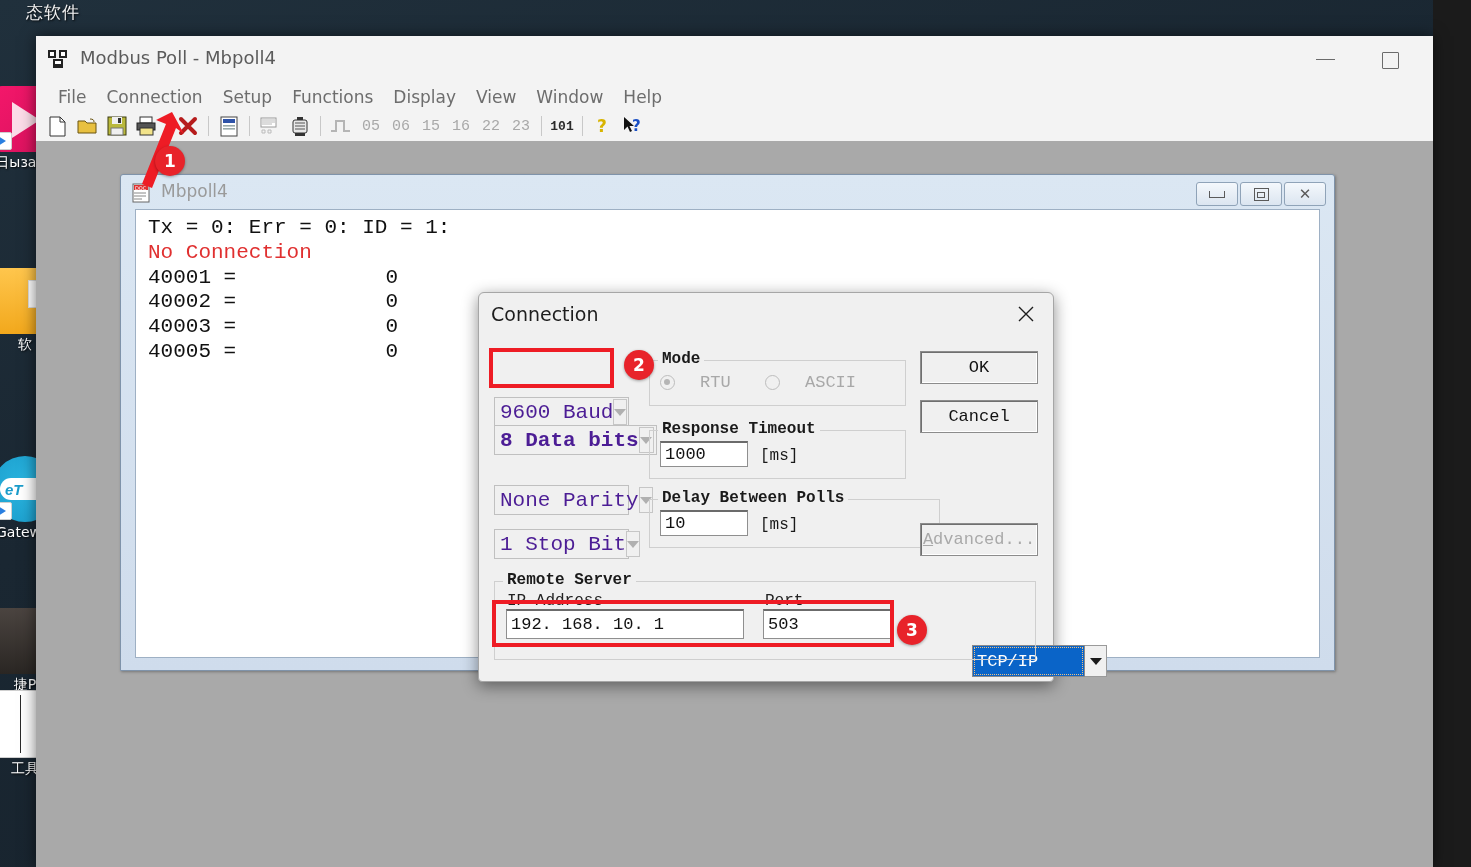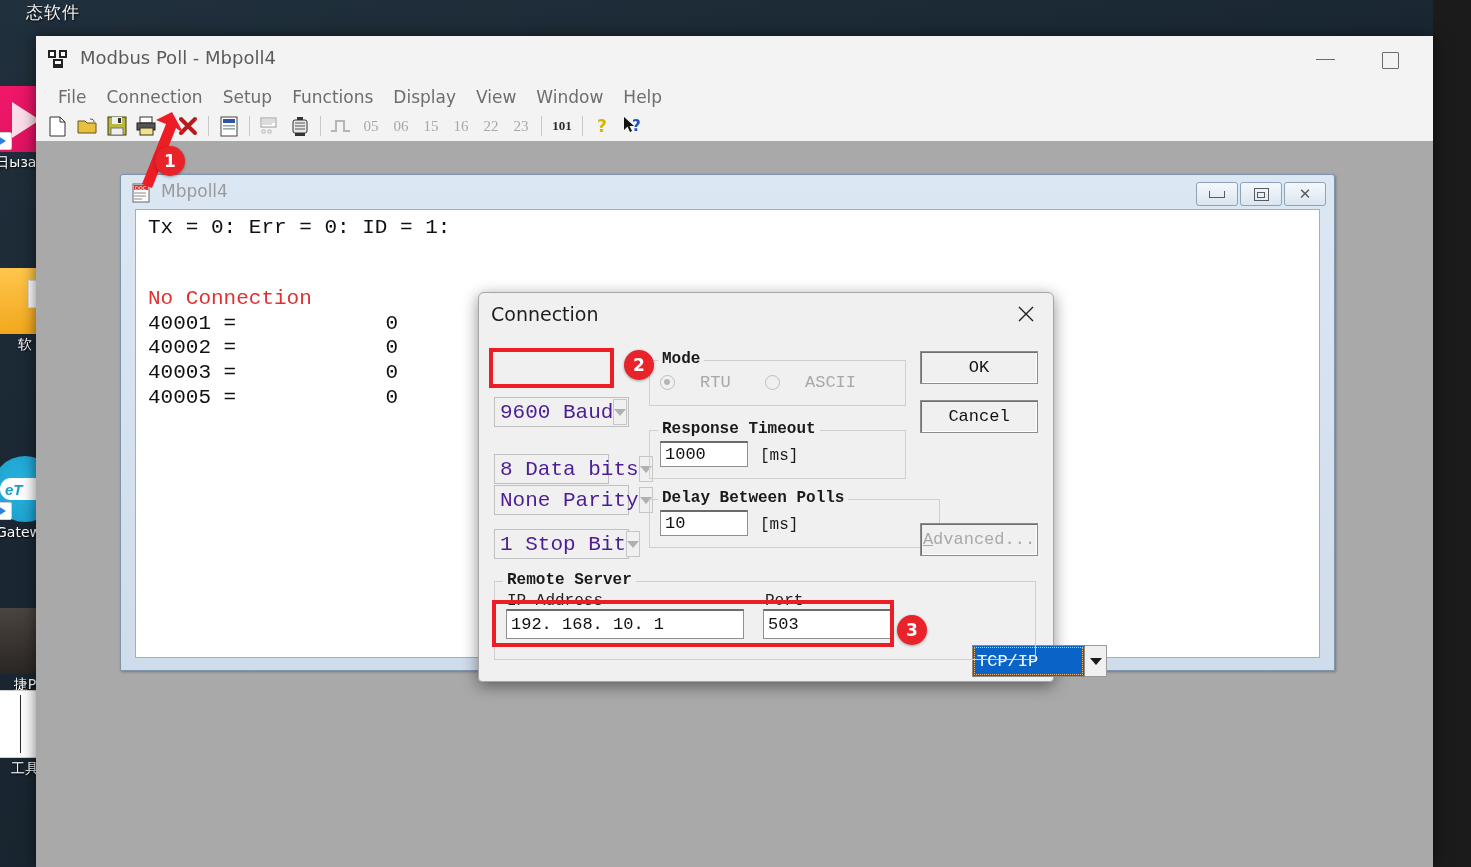--- a/index.html
+++ b/index.html
@@ -86,21 +86,21 @@
     display:flex;align-items:center;padding-left:6px;position:relative;
   }
   .tb{
     width:30px;height:26px;display:flex;align-items:center;justify-content:center;
     font-size:17px;color:#303030;cursor:default;
   }
   .tb svg{display:block;}
   .tb-sep{width:1px;height:20px;background:#c8c8c8;margin:0 5px;}
   .tb-num{
     width:30px;height:26px;display:flex;align-items:center;justify-content:center;
-    font-size:15px;color:#a8a8a8;font-family:Liberation Serif, serif;cursor:default;
+    font-size:15px;color:#a8a8a8;font-family:Liberation Mono, monospace;cursor:default;
   }
   .tb-num.strong{color:#2b2b2b;font-size:13px;font-weight:bold;}
   
   #client-area{
     position:absolute;left:0;top:105px;width:1397px;height:726px;background:#a9a9a9;
   }
   
   #mdi-child{
     position:absolute;left:120px;top:174px;width:1213px;height:495px;
     background:linear-gradient(#dbe7f3,#cfdcec);
@@ -126,21 +126,21 @@
   .g-close{font-size:15px;color:#5a5a5a;font-family:"DejaVu Sans",sans-serif;line-height:14px;font-weight:bold;}
   #mdi-body{
     position:absolute;left:14px;top:34px;right:14px;bottom:12px;
     background:#ffffff;border:1px solid #9eb0c4;overflow:hidden;
   }
   .poll-line{
     font-family:"Liberation Mono","DejaVu Sans Mono",monospace;
     font-size:21px;color:#111;white-space:pre;line-height:24.8px;
     padding-left:4px;
   }
-  .poll-line.err{color:#e03030;margin-top:46px;}
+  .poll-line.err{color:#e03030;}
   .poll-reg{display:inline-block;width:150px;}
   .poll-val{display:inline-block;width:100px;text-align:right;}
   
   #conn-dialog{
     position:absolute;left:478px;top:292px;width:574px;height:388px;
     background:#f0f0f0;border:1px solid #a6a6a6;border-radius:6px 6px 4px 4px;
     box-shadow:0 4px 16px rgba(0,0,0,.45);
   }
   #conn-caption{height:44px;position:relative;}
   #conn-caption .ttl{
@@ -466,21 +466,21 @@
       <span class="tri-down dark"></span>
     </div>
   </div>
 
   <div class="combo disabled" style="left:15px;top:104px;width:135px;">
     <span class="ctext">9600 Baud</span>
     <span class="arrow">
         <span class="tri-down"></span>
       </span>
   </div>
-  <div class="combo disabled" style="left:15px;top:161px;width:115px;">
+  <div class="combo disabled" style="left:15px;top:132px;width:163px;font-weight:bold;">
     <span class="ctext">8 Data bits</span>
     <span class="arrow">
         <span class="tri-down"></span>
       </span>
   </div>
   <div class="combo disabled" style="left:15px;top:192px;width:135px;">
     <span class="ctext">None Parity</span>
     <span class="arrow">
         <span class="tri-down"></span>
       </span>

